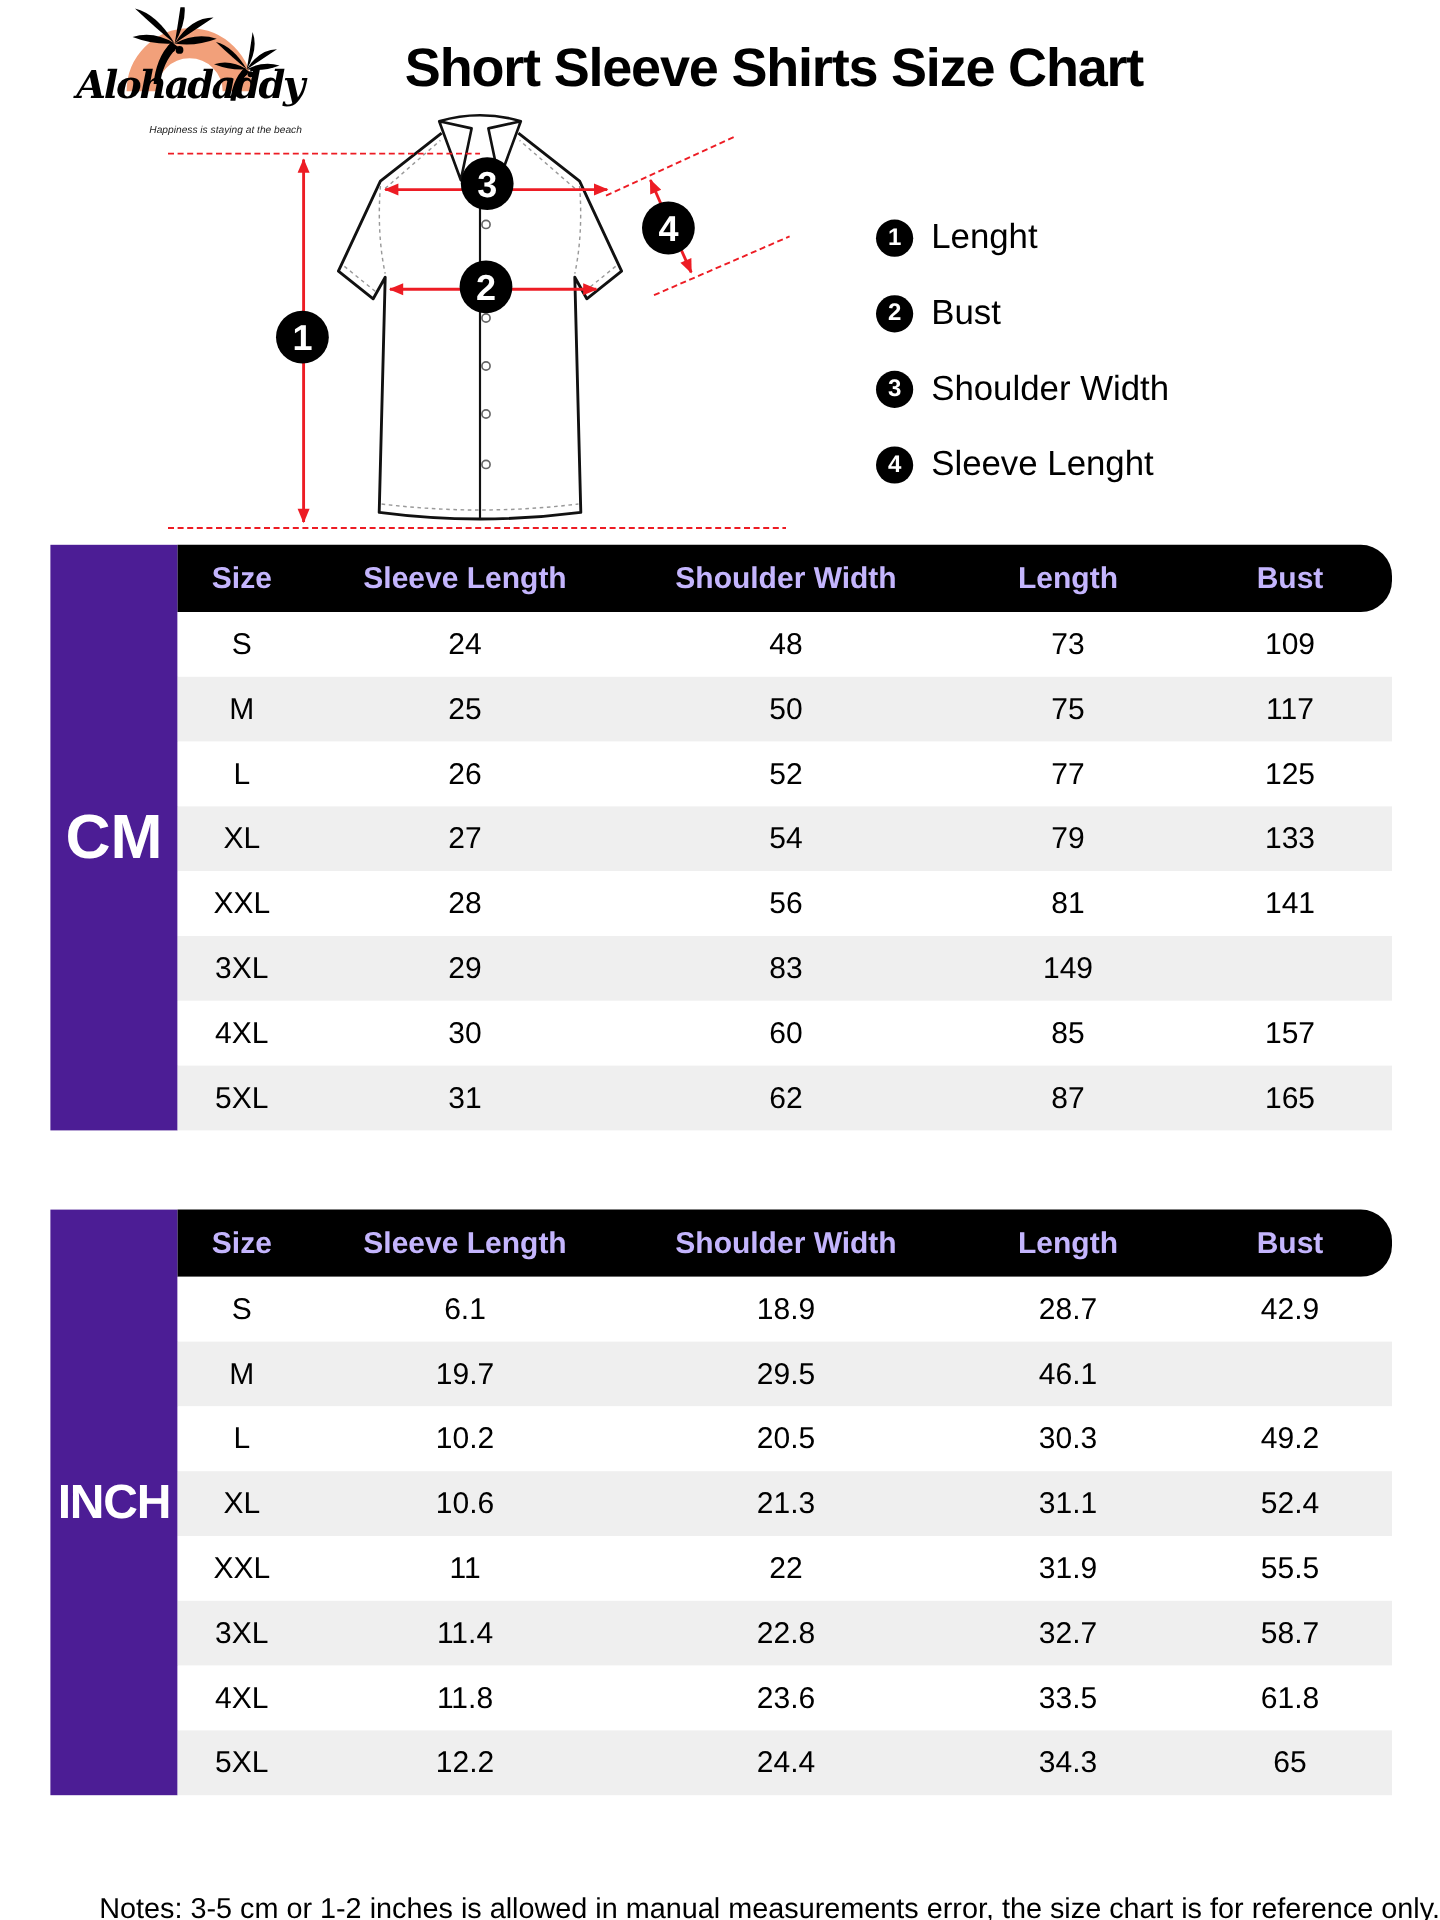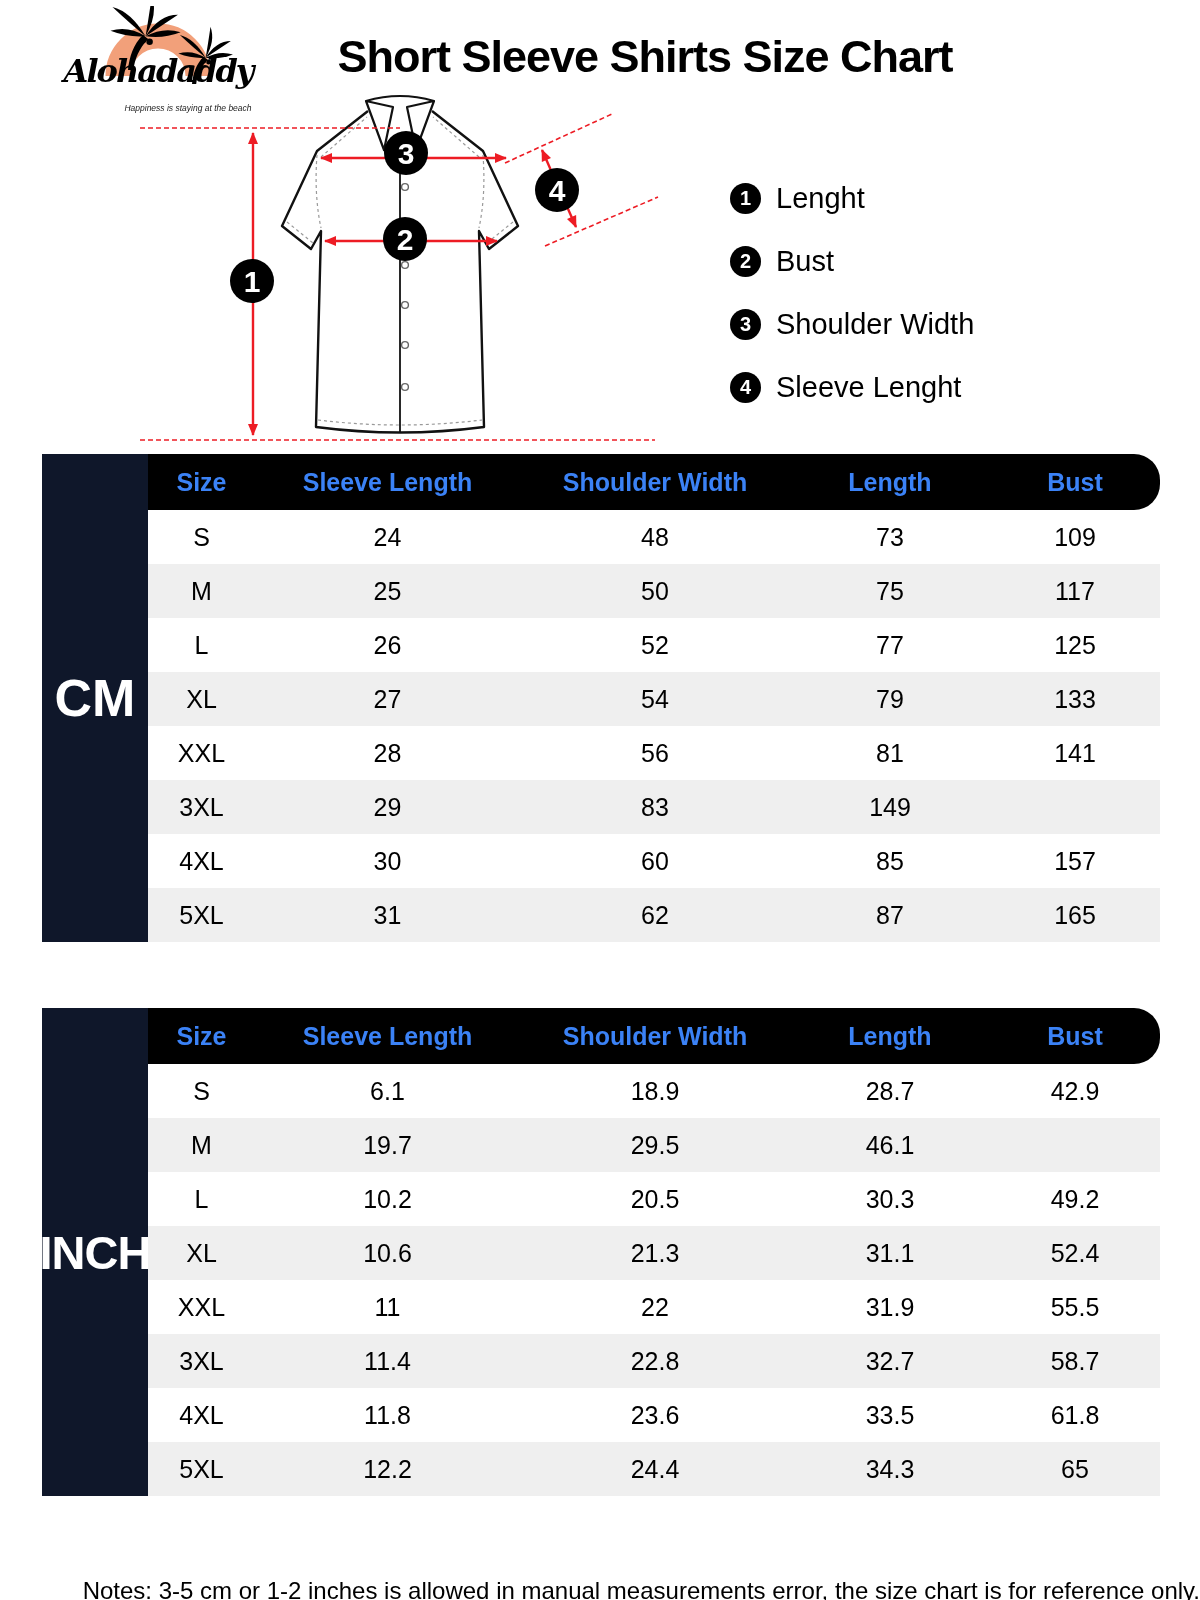--- a/index.html
+++ b/index.html
@@ -33,32 +33,32 @@
   .lnum{
     width:31px;height:31px;border-radius:50%;background:#000;color:#fff;
     display:inline-flex;align-items:center;justify-content:center;
     font-weight:bold;font-size:20px;flex:0 0 auto;
   }
   
   .sizes-table{position:absolute;left:42px;width:1118px;display:flex;}
   .cm-table{top:454px;}
   .inch-table{top:1008px;}
   .band{
-    width:106px;flex:0 0 106px;background:#0f172a;color:#fff;
+    width:106px;flex:0 0 106px;background:#4c1d95;color:#fff;
     display:flex;align-items:center;justify-content:center;font-weight:bold;
   }
   .cm-table .band{font-size:52px;}
-  .inch-table .band{font-size:47px;letter-spacing:-1px;}
+  .inch-table .band{font-size:40px;letter-spacing:-1px;}
   .tbl{width:1012px;}
   .thead,.trow{
     display:grid;grid-template-columns:107px 265px 270px 200px 170px;
     align-items:center;text-align:center;
   }
   .thead{
-    height:56px;background:#000;color:#3b82f6;font-weight:bold;font-size:25px;
+    height:56px;background:#000;color:#c4b5fd;font-weight:bold;font-size:25px;
     border-radius:0 26px 26px 0;
   }
   .trow{height:54px;font-size:25px;background:#fff;}
   .trow.alt{background:#efefef;}
   
   .notes{
     position:absolute;top:1541px;left:0;width:100%;text-align:right;font-size:24px;margin-top:36px;
   }
 </style>
 </head>

